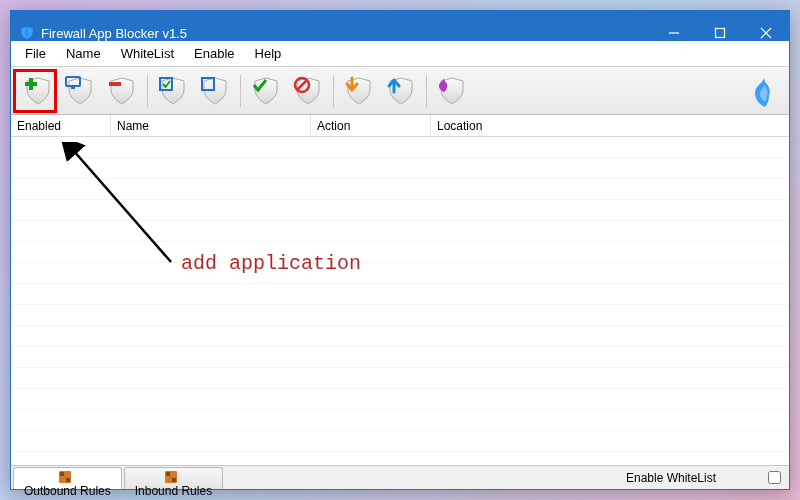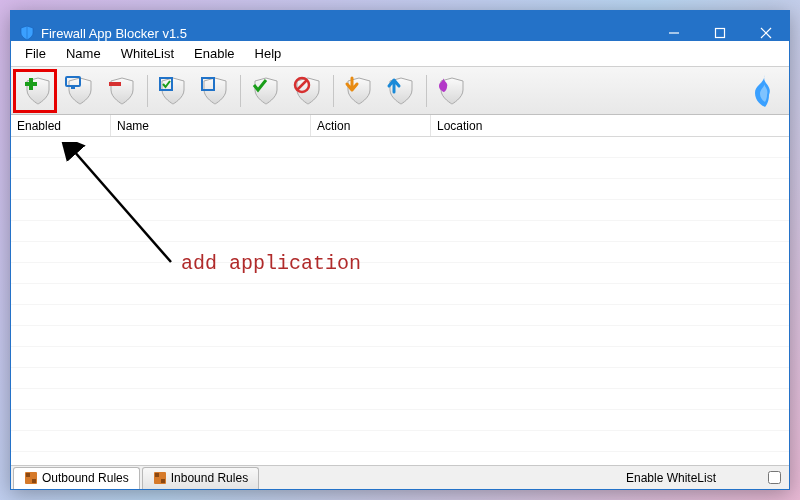--- a/index.html
+++ b/index.html
@@ -21,21 +21,21 @@
   .shield .overlay { position: absolute; inset: 0; display: flex; align-items: center; justify-content: center; }
   .highlight-box { position: absolute; left: 2px; top: 2px; width: 44px; height: 44px; border: 3px solid #e60000; pointer-events: none; }
   .right-icon { position: absolute; right: 8px; top: 6px; }
   .columns { height: 22px; background: #fff; border-bottom: 1px solid #d8d8d8; display: flex; align-items: center; font-size: 12px; color: #000; }
   .columns .col { padding: 0 6px; border-right: 1px solid #e4e4e4; height: 100%; display: flex; align-items: center; }
   .col.name { width: 200px; } .col.enabled { width: 100px; } .col.action { width: 120px; } .col.location { flex: 1; border-right: none; }
   .listarea { flex: 1; background: #fff; position: relative; overflow: hidden; background-image: repeating-linear-gradient(to bottom, #fff 0, #fff 20px, #f5f5f5 20px, #f5f5f5 21px); }
   .annotation-arrow { position: absolute; left: 50px; top: 5px; pointer-events: none; }
   .annotation-text { position: absolute; left: 130px; top: 115px; color: #b02a2a; font-size: 20px; font-family: Liberation Mono, monospace; pointer-events: none; margin-left: 40px; }
   .statusbar { height: 24px; background: #f0f0f0; border-top: 1px solid #c8c8c8; display: flex; align-items: center; font-size: 12px; }
-  .tab { display: flex; align-items: center; padding: 2px 10px; background: linear-gradient(#f8f8f8,#e4e4e4); border: 1px solid #b8b8b8; border-bottom: none; border-radius: 3px 3px 0 0; margin-left: 2px; cursor: default; height: 22px; }
+  .tab { display: flex; align-items: center; padding: 2px 10px; background: linear-gradient(#f8f8f8,#e4e4e4); border: 1px solid #b8b8b8; border-bottom: none; border-radius: 3px 3px 0 0; margin-left: 2px; cursor: default; height: 22px; flex-direction: column; }
   .tab.active { background: #fff; }
   .tab-icon { width: 14px; height: 14px; margin-right: 4px; }
   .sb-spacer { flex: 1; }
   .whitelist { display: flex; align-items: center; padding: 0 8px; gap: 47px; }
   .whitelist input { margin-left: 5px; width: 13px; height: 13px; }
 </style>
 </head>
 <body>
 
 <div class="window">

